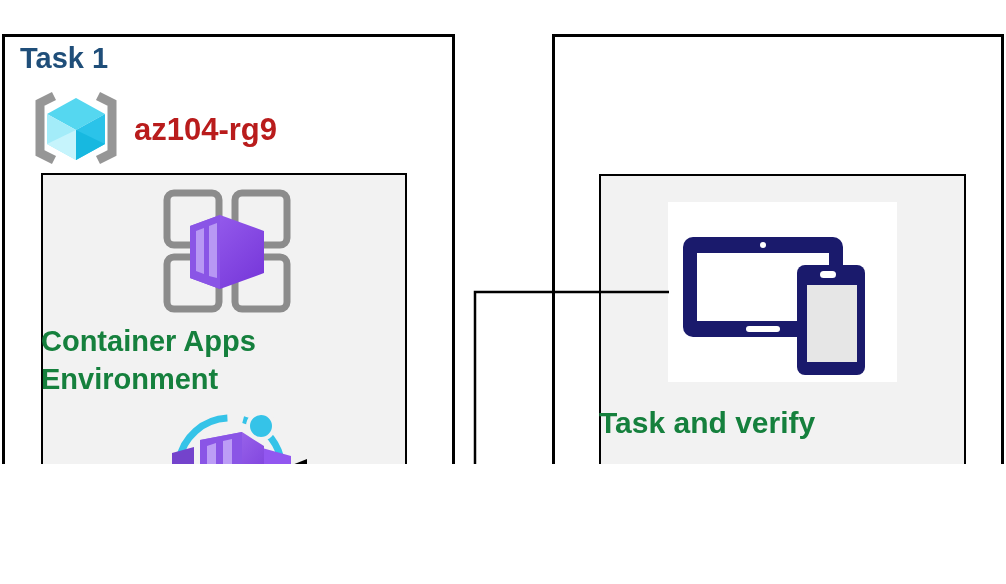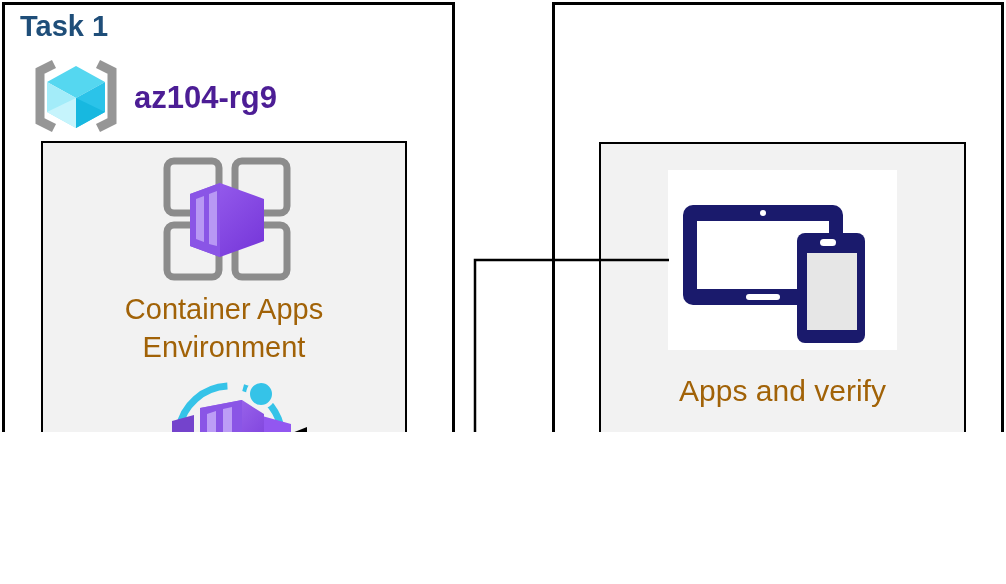--- a/index.html
+++ b/index.html
@@ -1,43 +1,44 @@
 <!DOCTYPE html>
 <html><head>
 <meta charset="utf-8">
 <style>
   html,body{margin:0;padding:0;background:#ffffff;}
   .stage{
     position:relative;width:1006px;height:432px;background:#ffffff;overflow:hidden;
     font-family:"Liberation Sans",sans-serif;
+    margin-top:32px;
   }
   .panel{
     position:absolute;background:#ffffff;border:3px solid #000000;box-sizing:border-box;
   }
   .panel-task1{left:2px;top:2px;width:453px;height:580px;}
   .panel-task2{left:552px;top:2px;width:452px;height:580px;}
   .task-title{
     position:absolute;font-size:29px;font-weight:bold;color:#1F4E79;letter-spacing:0px;
     white-space:nowrap;
   }
   .title1{left:20px;top:10px;}
   .title2{left:584px;top:10px;}
   .inner-box{
     position:absolute;background:#F2F2F2;border:2px solid #000000;box-sizing:border-box;
   }
   .inner1{left:41px;top:141px;width:366px;height:415px;}
   .inner2{left:599px;top:142px;width:367px;height:311px;}
   .rg-row{position:absolute;left:30px;top:58px;width:420px;height:78px;}
   .rg-icon{position:absolute;left:0;top:0;}
   .rg-name{
-    position:absolute;left:104px;top:22px;font-size:31px;font-weight:bold;color:#4c1d95;
+    position:absolute;left:104px;top:22px;font-size:31px;font-weight:bold;color:#b91c1c;
     white-space:nowrap;
   }
   .node-label{
-    position:absolute;font-size:29px;font-weight:normal;color:#a16207;text-align:center;
+    position:absolute;font-size:29px;font-weight:bold;color:#15803d;text-align:left;
     line-height:1.32;
   }
   .env-label{left:41px;top:290px;width:366px;}
   .app-label{left:41px;top:498px;width:366px;}
   .verify-label{left:599px;top:371px;width:367px;font-size:30px;}
   .env-icon{position:absolute;left:162px;top:156px;}
   .app-icon{position:absolute;left:160px;top:377px;}
   .device-chip{position:absolute;left:668px;top:170px;width:229px;height:180px;background:#ffffff;}
   .connector{position:absolute;left:0;top:0;width:1006px;height:584px;pointer-events:none;z-index:50;}
 </style>
@@ -125,20 +126,20 @@
         <rect x="78" y="124" width="34" height="6" rx="3" fill="#ffffff"></rect>
       </g>
       <g>
         <rect x="129" y="63" width="68" height="110" rx="8" fill="#1A1A6C"></rect>
         <rect x="152" y="69" width="16" height="7" rx="3.5" fill="#ffffff"></rect>
         <rect x="139" y="83" width="50" height="77" fill="#E6E6E6"></rect>
       </g>
     </svg>
   </div>
 
-  <div class="node-label verify-label">Apps and verify</div>
+  <div class="node-label verify-label">Task and verify</div>
 
   <svg class="connector">
     <path d="M669,260 L475,260 L475,435 L304,435" fill="none" stroke="#000000" stroke-width="2.5"></path>
     <polygon points="287,435 307,427 307,443" fill="#000000"></polygon>
   </svg>
 
 </div>
 
 </body></html>

